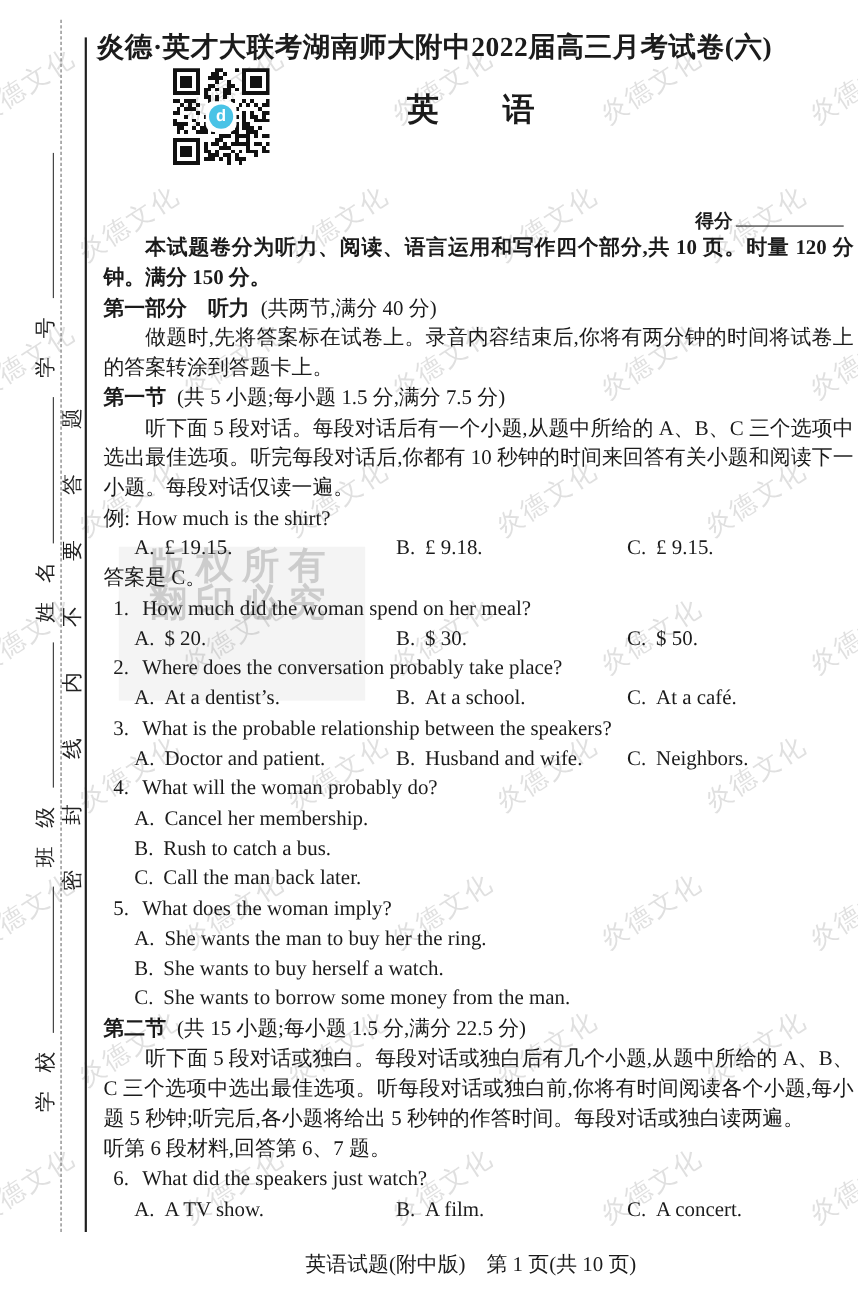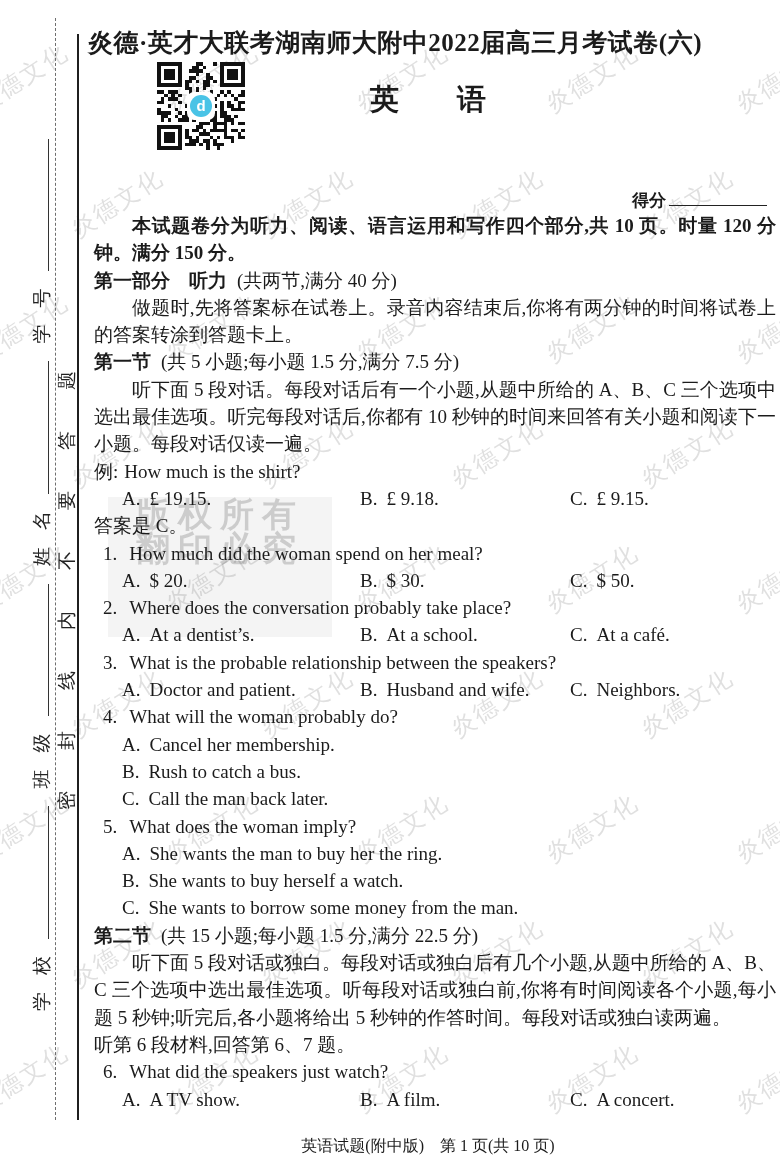--- a/index.html
+++ b/index.html
@@ -77,21 +77,21 @@
   .opts{display:flex;padding-left:28px;}
   .opt{white-space:nowrap;}
   .o1{width:238px;}
   .o2{width:210px;}
   .o3{flex:1;}
   .olabel{margin-right:9px;}
   .opt-stack{padding-left:28px;white-space:nowrap;}
   
   .footer{
     position:absolute;left:78px;top:1136px;width:700px;text-align:center;
-    font-size:16px;z-index:2;
+    font-size:19px;z-index:2;
   }
 </style>
 </head>
 <body>
 
 <div class="wm-layer" id="wmLayer">
   <div class="copyright-box">
     <div class="cline">版权所有</div>
     <div class="cline">翻印必究</div>
   </div>

